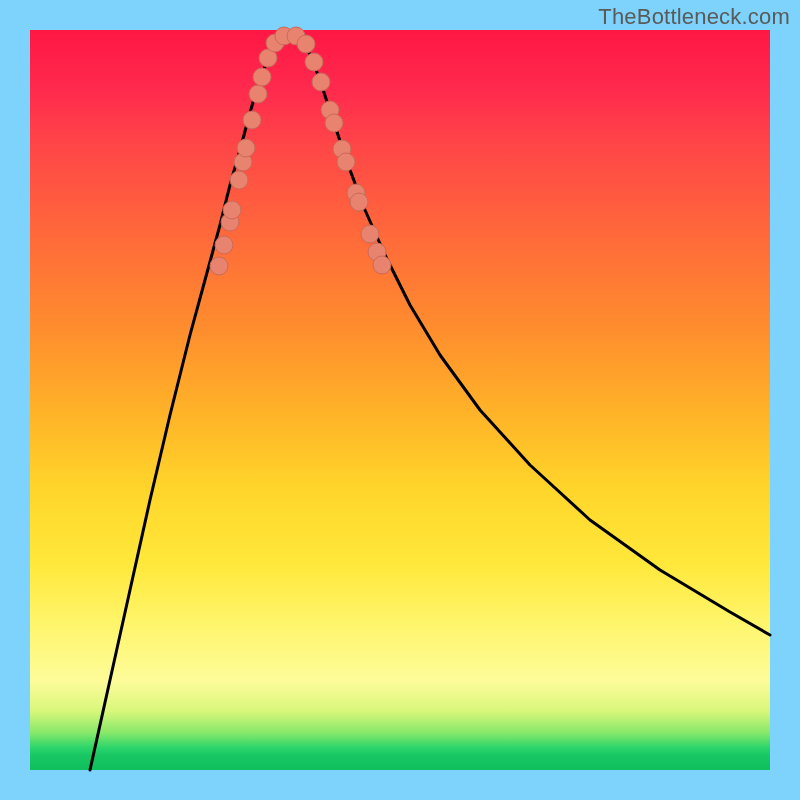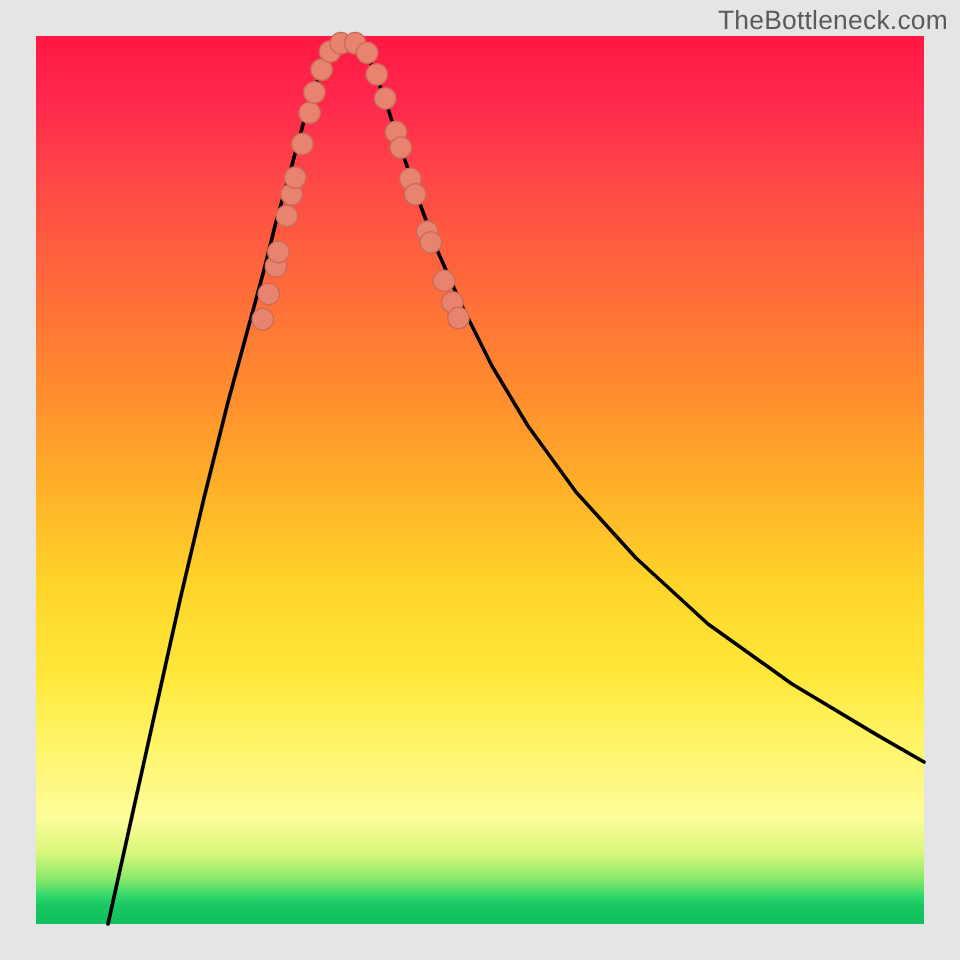--- a/index.html
+++ b/index.html
@@ -10,21 +10,21 @@
     overflow: hidden;
     background: #000;
     font-family: Arial, Helvetica, sans-serif;
   }
   .frame {
     position: absolute;
     left: 0;
     top: 0;
     width: 800px;
     height: 800px;
-    background: #e5e5e5;
+    background: #7dd3fc;
   }
   .plot-area {
     position: absolute;
     left: 30px;
     top: 30px;
     width: 740px;
     height: 740px;
     
     background: linear-gradient(
       to bottom,

